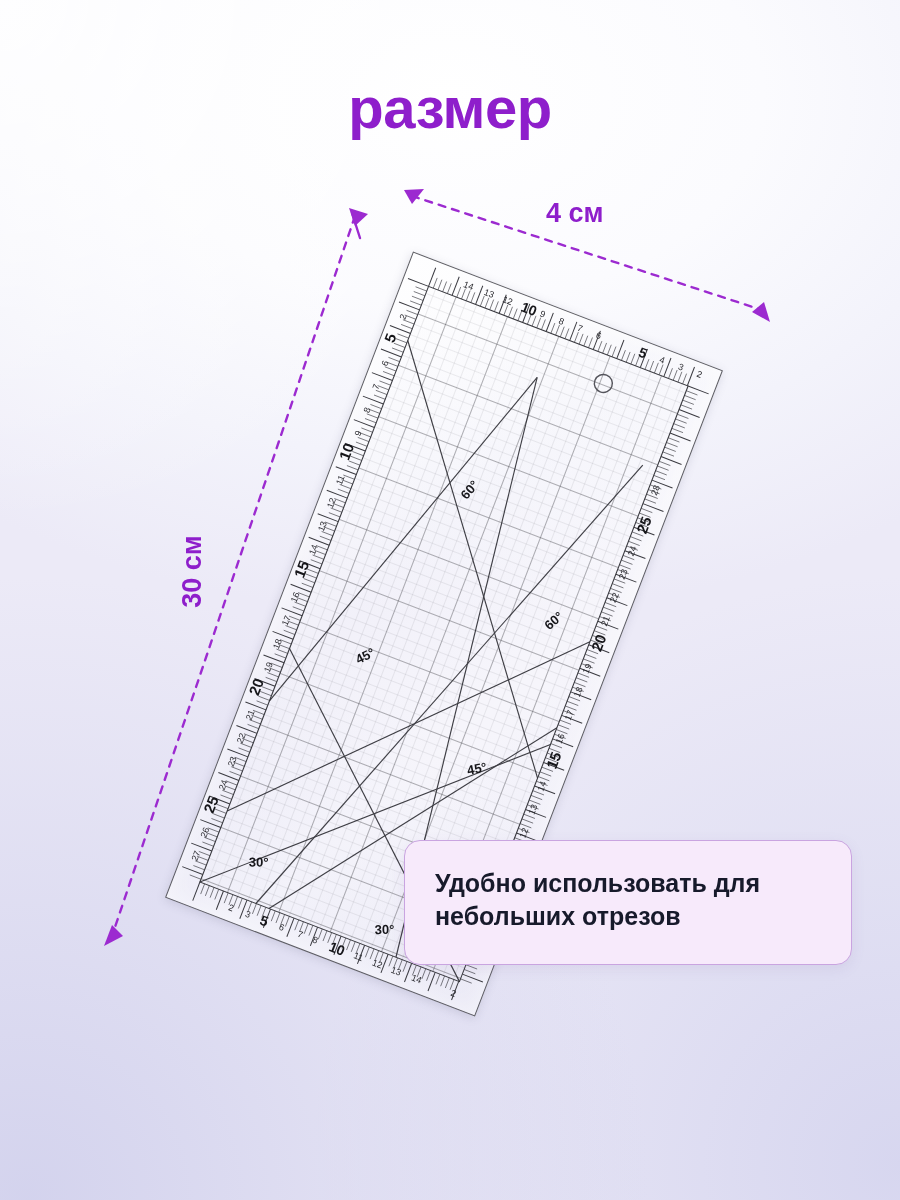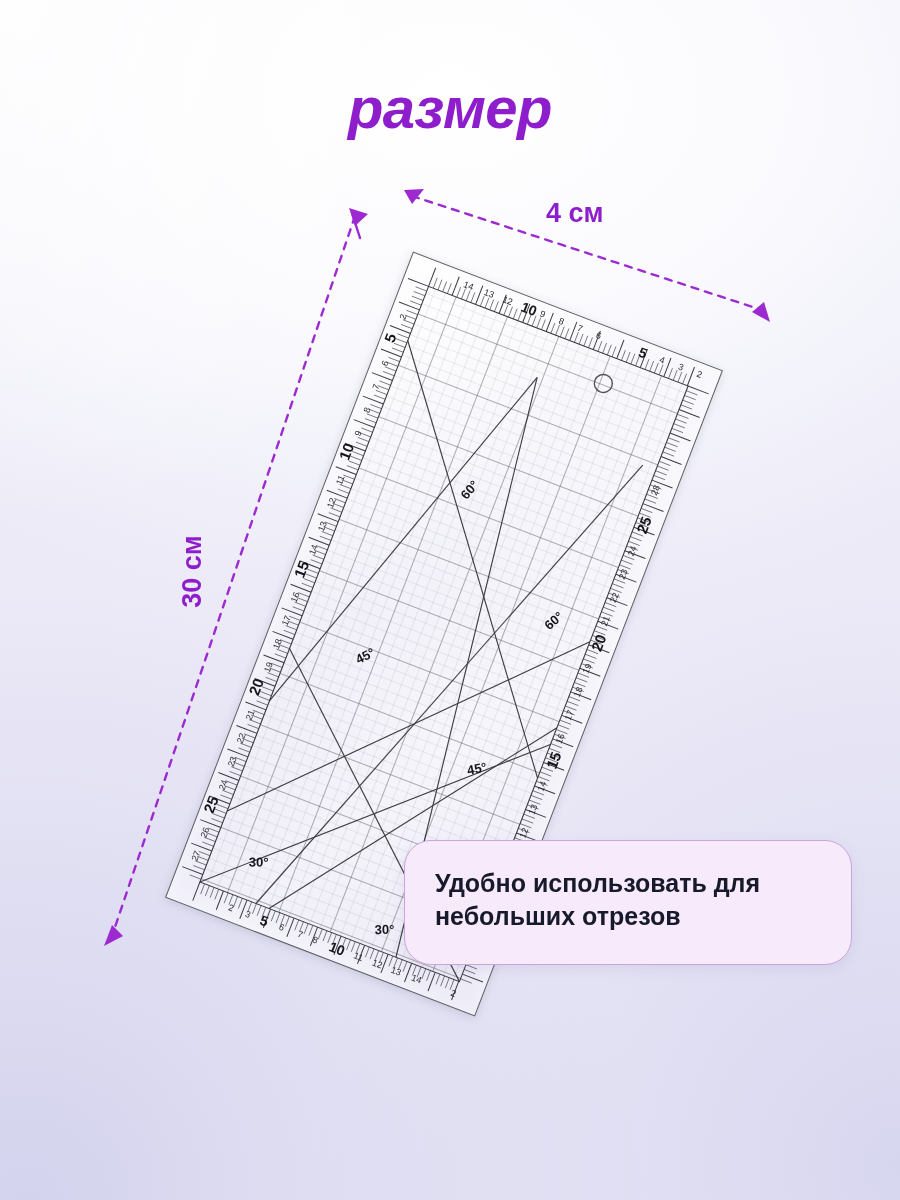--- a/index.html
+++ b/index.html
@@ -39,21 +39,20 @@
     position: absolute;
     top: 74px;
     left: 0;
     width: 900px;
     text-align: center;
     font-size: 58px;
     font-weight: bold;
     color: #8e1ecb;
     letter-spacing: -0.5px;
     z-index: 6;
-    font-style: italic;
   }
 
   
   #ruler-wrap {
     position: absolute;
     left: 118px;
     top: 196px;
     width: 660px;
     height: 880px;
     z-index: 3;
@@ -102,21 +101,21 @@
   
   #callout {
     position: absolute;
     left: 404px;
     top: 840px;
     width: 448px;
     padding: 26px 28px 30px 30px;
     box-sizing: border-box;
     background: #f7eafb;
     border: 1.6px solid #c9a4e0;
-    border-radius: 27px;
+    border-radius: 16px;
     color: #171a2b;
     font-size: 25px;
     line-height: 1.33;
     font-weight: bold;
     z-index: 8;
     box-shadow: 0 4px 14px rgba(120,90,160,0.10);
   }
 </style>
 </head>
 <body>

